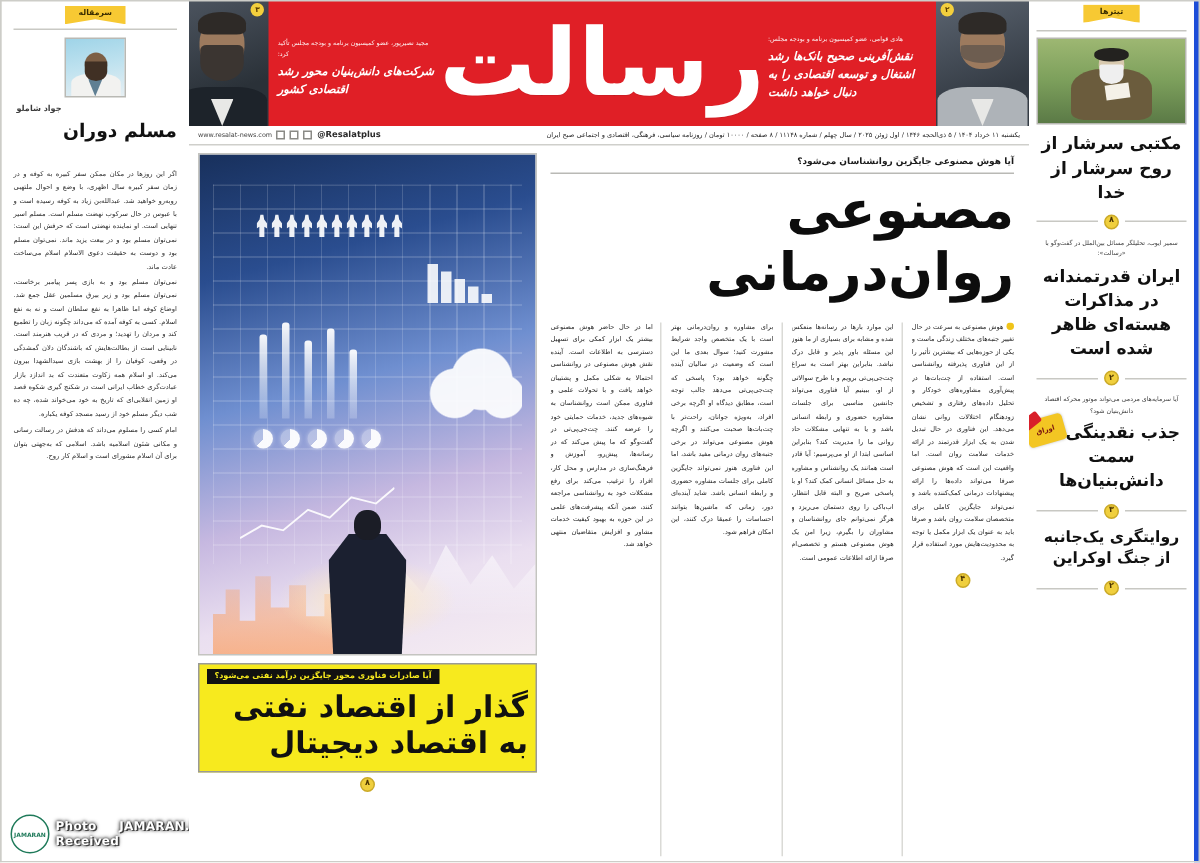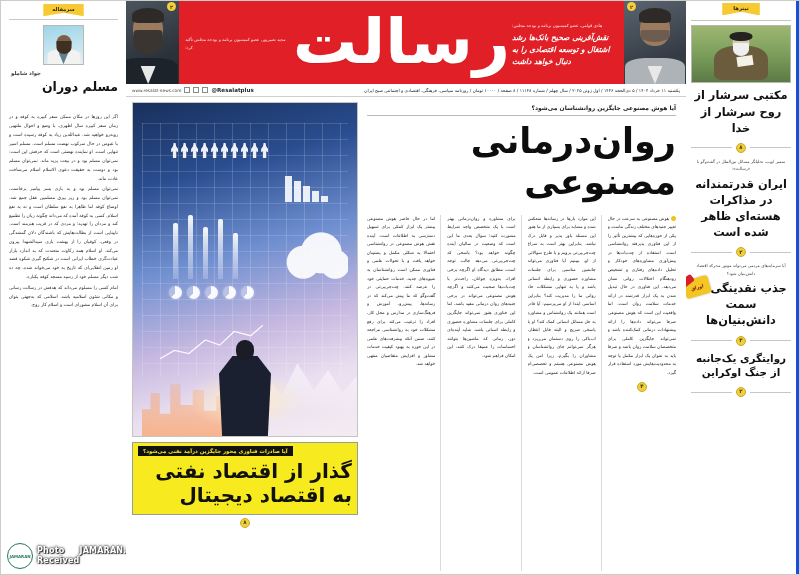--- a/index.html
+++ b/index.html
@@ -856,20 +856,21 @@
         <div class="mh-kicker">هادی قوامی، عضو کمیسیون برنامه و بودجه مجلس:</div>
         <div class="mh-head">نقش‌آفرینی صحیح بانک‌ها رشد اشتغال و توسعه اقتصادی را به دنبال خواهد داشت</div>
       </div>
 
       <div class="mh-logo">
         <div class="logo-text">رسالت</div>
       </div>
 
       <div class="mh-blurb left-b">
         <div class="mh-kicker">مجید نصیرپور، عضو کمیسیون برنامه و بودجه مجلس تأکید کرد:</div>
+        <div class="mh-head">شرکت‌های دانش‌بنیان محور رشد اقتصادی کشور</div>
       </div>
 
       <div class="mh-portrait left-p">
         <div class="p-num">۳</div>
         <div class="p-body"></div>
         <div class="p-shirt"></div>
         <div class="p-head"></div>
         <div class="p-hair"></div>
         <div class="p-beard"></div>
       </div>
@@ -885,22 +886,22 @@
         <span class="sq"></span>
         <span class="handle">@Resalatplus</span>
       </div>
     </div>
 
     <div class="main-area">
 
       <div class="text-col-wrap">
         <div class="headline-block">
           <div class="hb-kicker">آیا هوش مصنوعی جایگزین روانشناسان می‌شود؟</div>
+          <div class="hb-title">مصنوعی</div>
           <div class="hb-title">روان‌درمانی</div>
-          <div class="hb-title">مصنوعی</div>
         </div>
         <div class="cols">
           <div class="col">
             <span class="drop-dot"></span><span>هوش مصنوعی به سرعت در حال تغییر جنبه‌های مختلف زندگی ماست و یکی از حوزه‌هایی که بیشترین تأثیر را از این فناوری پذیرفته روانشناسی است. استفاده از چت‌بات‌ها در پیش‌آوری مشاوره‌های خودکار و تحلیل داده‌های رفتاری و تشخیص زودهنگام اختلالات روانی نشان می‌دهد. این فناوری در حال تبدیل شدن به یک ابزار قدرتمند در ارائه خدمات سلامت روان است. اما واقعیت این است که هوش مصنوعی صرفا می‌تواند داده‌ها را ارائه پیشنهادات درمانی کمک‌کننده باشد و نمی‌تواند جایگزین کاملی برای متخصصان سلامت روان باشد و صرفا باید به عنوان یک ابزار مکمل یا توجه به محدودیت‌هایش مورد استفاده قرار گیرد.</span>
             <div class="col-foot">
               <span class="badge-circle">۴</span>
             </div>
           </div>
           <div class="col">
             <span>این موارد بارها در رسانه‌ها منعکس شده و مشابه برای بسیاری از ما هنوز این مسئله باور پذیر و قابل درک نباشد. بنابراین بهتر است به سراغ چت‌جی‌پی‌تی برویم و با طرح سوالاتی از او، ببینیم آیا فناوری می‌تواند جانشین مناسبی برای جلسات مشاوره حضوری و رابطه انسانی باشد و یا به تنهایی مشکلات حاد روانی ما را مدیریت کند؟ بنابراین اساسی ابتدا از او می‌پرسیم: آیا قادر است همانند یک روانشناس و مشاوره به حل مسائل انسانی کمک کند؟ او با پاسخی صریح و البته قابل انتظار، اب‌باکی را روی دستمان می‌ریزد و هرگز نمی‌توانم جای روانشناسان و مشاوران را بگیرم، زیرا امن یک هوش مصنوعی هستم و تخصصی‌ام صرفا ارائه اطلاعات عمومی است.</span>

